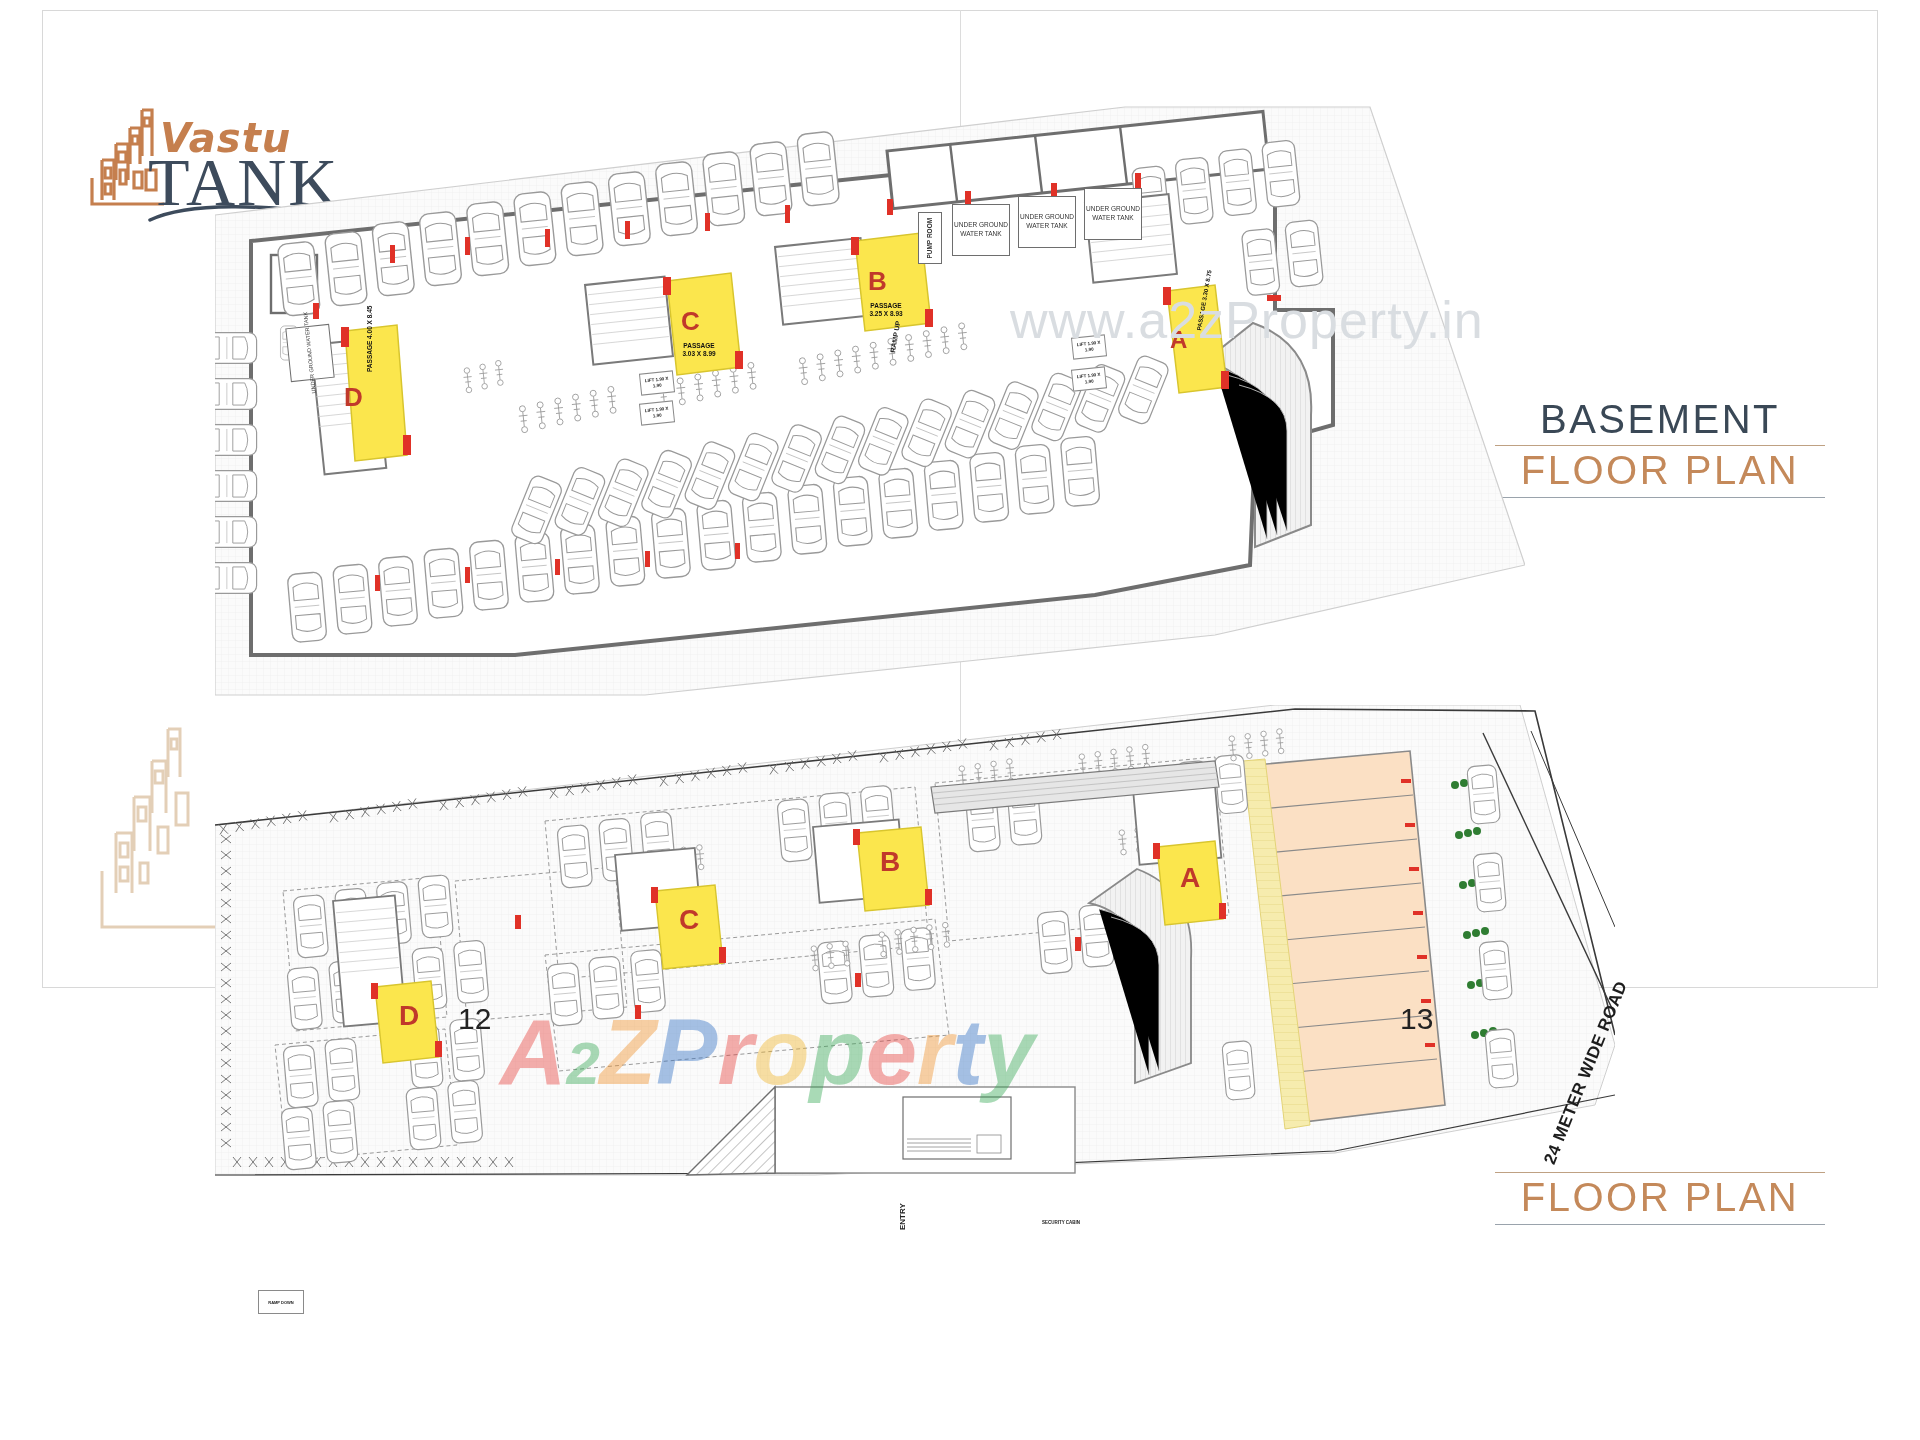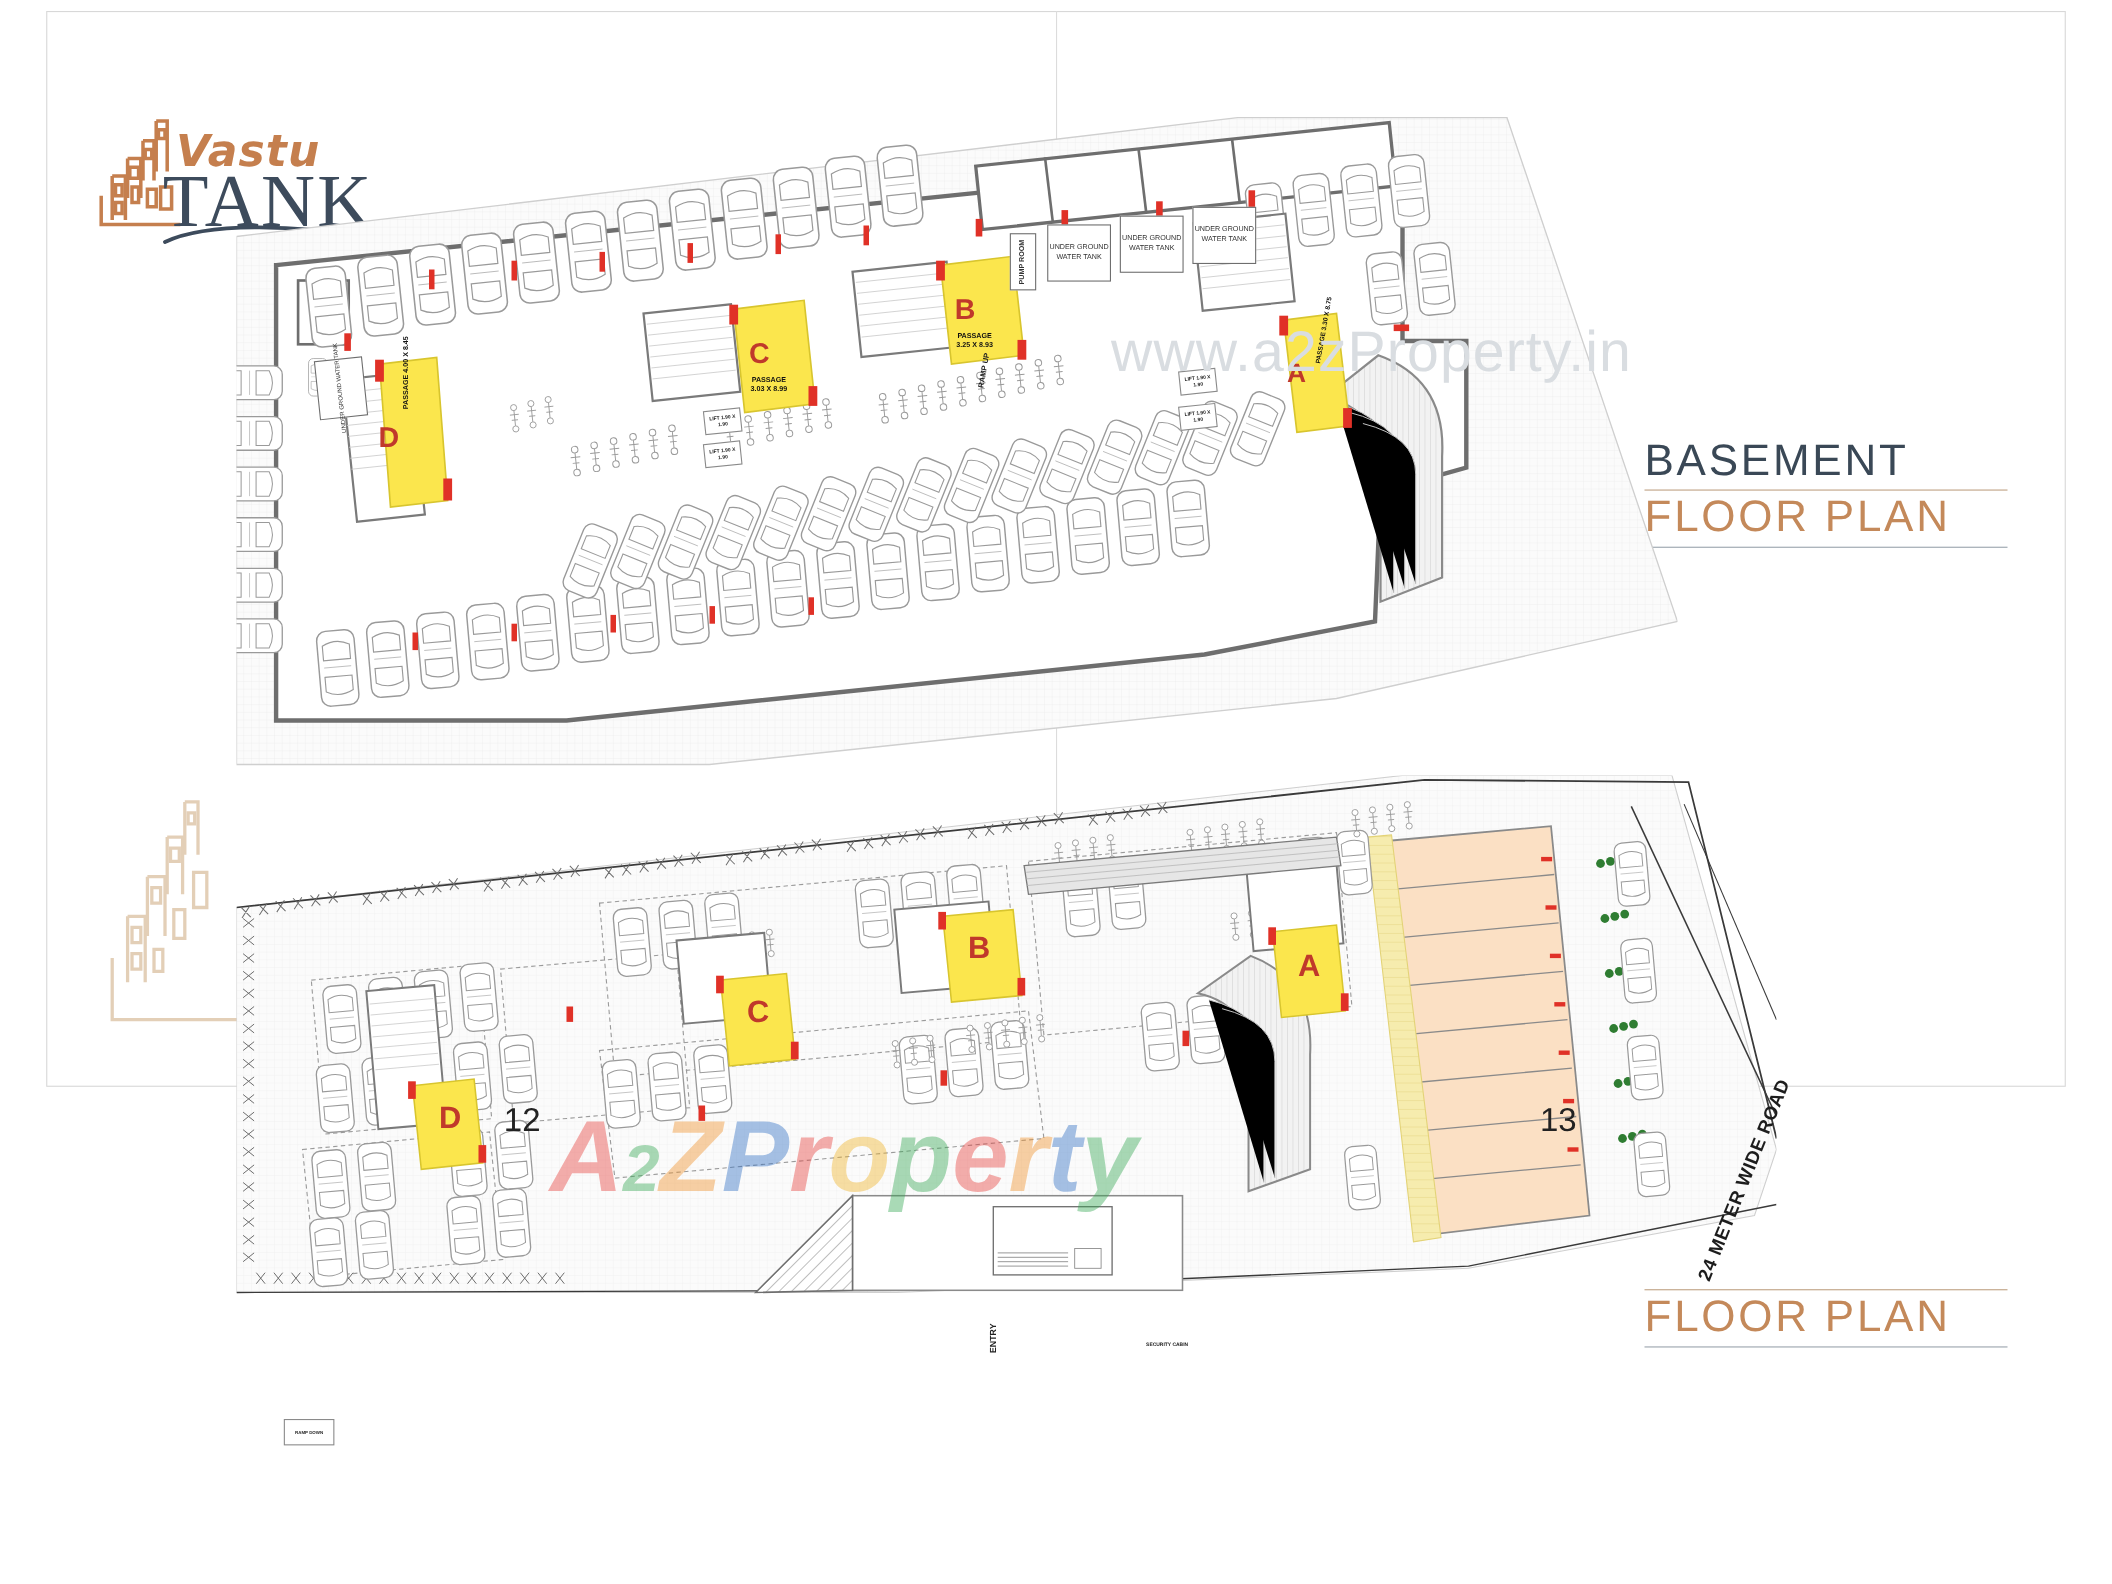--- a/index.html
+++ b/index.html
@@ -79,21 +79,21 @@
   .corner-ornament {
     position: absolute;
     left: 96px; bottom: 95px;
     width: 130px; height: 250px;
     opacity: 0.55;
   }
 
   
   .plan-title {
     position: absolute;
-    text-align: left;
+    text-align: center;
     width: 330px;
   }
   .plan-title .t1 {
     font-size: 40px;
     letter-spacing: 2.5px;
     color: #3a4856;
     line-height: 1.08;
     font-weight: 300;
   }
   .plan-title .rule {

